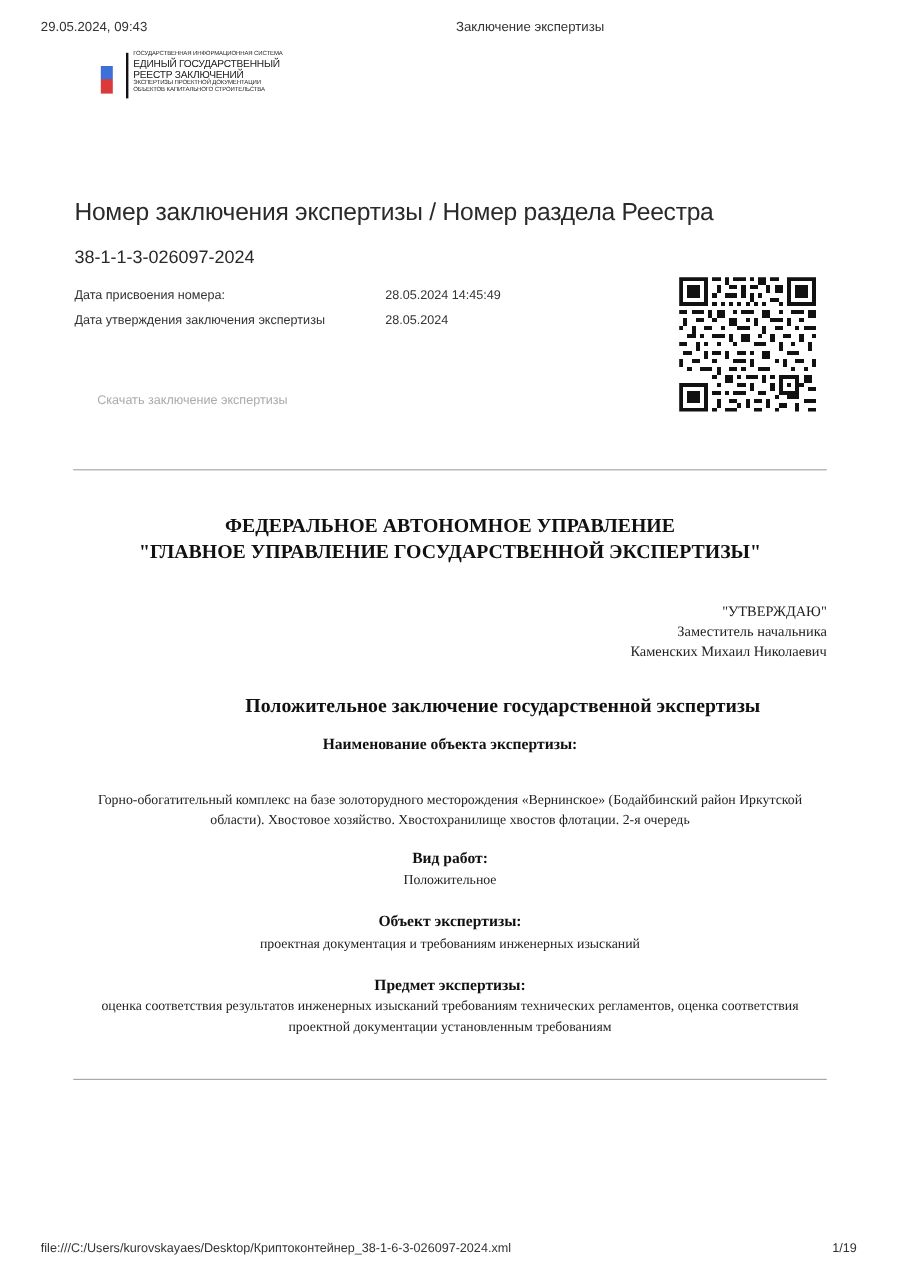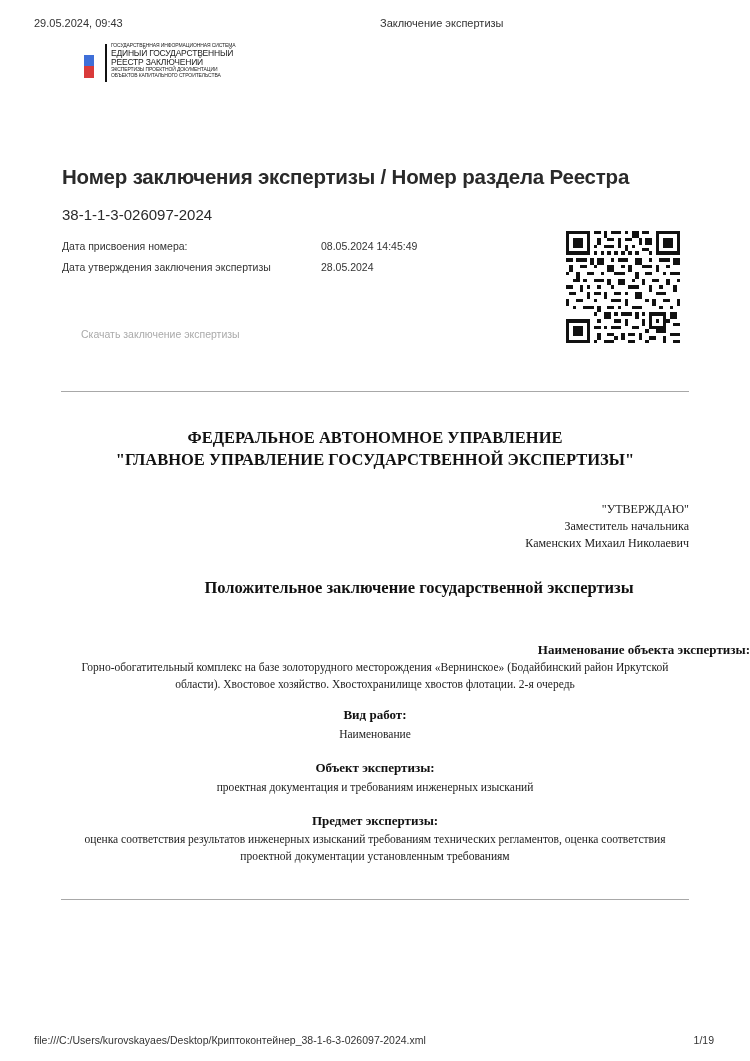--- a/index.html
+++ b/index.html
@@ -13,21 +13,21 @@
   .print-title { left: 380px; }
 
   .logo { left: 84px; top: 42px; width: 170px; height: 40px; }
   .logo-flag { position: absolute; left: 0; top: 12px; width: 10px; height: 24px;
     background: linear-gradient(#ffffff 0%, #ffffff 4%, #3f6fd8 5%, #3f6fd8 48%, #d93a3a 52%, #d93a3a 100%); }
   .logo-bar { position: absolute; left: 21px; top: 2px; width: 2px; height: 38px; background: #111; }
   .logo-text { position: absolute; left: 27px; top: 1px; font-family: "Liberation Sans", sans-serif; color: #222; line-height: 1; }
   .logo-small { font-size: 5px; letter-spacing: -0.1px; display: block; margin-bottom: 1px; }
   .logo-big { font-size: 8.5px; display: block; letter-spacing: -0.2px; margin-bottom: 0.5px; }
 
-  .main-title { left: 62px; top: 165px; font-size: 20.5px; font-weight: bold; color: #2a2a2a; letter-spacing: -0.2px; }
+  .main-title { left: 62px; top: 165px; font-size: 20.5px; font-weight: normal; color: #2a2a2a; letter-spacing: -0.2px; }
   .reg-number { left: 62px; top: 206px; font-size: 15px; color: #2a2a2a; }
 
   .meta-label { left: 62px; font-size: 10.5px; color: #333; }
   .meta-value { left: 321px; font-size: 10.5px; color: #333; }
   .row1 { top: 240px; }
   .row2 { top: 261px; }
 
   .download-link { left: 81px; top: 328px; font-size: 10.5px; color: #aaaaaa; text-decoration: none; cursor: pointer; }
 
   .qr { left: 566px; top: 231px; width: 114px; height: 112px; }
@@ -69,21 +69,21 @@
     <span class="logo-big">РЕЕСТР ЗАКЛЮЧЕНИЙ</span>
     <span class="logo-small">ЭКСПЕРТИЗЫ ПРОЕКТНОЙ ДОКУМЕНТАЦИИ</span>
     <span class="logo-small">ОБЪЕКТОВ КАПИТАЛЬНОГО СТРОИТЕЛЬСТВА</span>
   </div>
 </div>
 
 <div class="abs sans main-title">Номер заключения экспертизы / Номер раздела Реестра</div>
 <div class="abs sans reg-number">38-1-1-3-026097-2024</div>
 
 <div class="abs sans meta-label row1">Дата присвоения номера:</div>
-<div class="abs sans meta-value row1">08.05.2024 14:45:49</div>
+<div class="abs sans meta-value row1">28.05.2024 14:45:49</div>
 <div class="abs sans meta-label row2">Дата утверждения заключения экспертизы</div>
 <div class="abs sans meta-value row2">28.05.2024</div>
 
 <a class="abs sans download-link">Скачать заключение экспертизы</a>
 
 <div class="abs qr">
   <svg width="114" height="112" viewBox="0 0 33 33" preserveAspectRatio="none" shape-rendering="crispEdges">
     <rect x="0" y="0" width="33" height="33" fill="#fff"></rect>
 
     <g fill="#111">
@@ -245,25 +245,25 @@
 
 <div class="abs serif org org1">ФЕДЕРАЛЬНОЕ АВТОНОМНОЕ УПРАВЛЕНИЕ</div>
 <div class="abs serif org org2">"ГЛАВНОЕ УПРАВЛЕНИЕ ГОСУДАРСТВЕННОЙ ЭКСПЕРТИЗЫ"</div>
 
 <div class="abs serif approve approve1">"УТВЕРЖДАЮ"</div>
 <div class="abs serif approve approve2">Заместитель начальника</div>
 <div class="abs serif approve approve3">Каменских Михаил Николаевич</div>
 
 <div class="abs serif doc-title">Положительное заключение государственной экспертизы</div>
 
-<div class="abs serif sec-head" style="top:642px;text-align:right;">Наименование объекта экспертизы:</div>
+<div class="abs serif sec-head" style="top:612px;">Наименование объекта экспертизы:</div>
 <div class="abs serif sec-body" style="top:659px;">Горно-обогатительный комплекс на базе золоторудного месторождения «Вернинское» (Бодайбинский район Иркутской области). Хвостовое хозяйство. Хвостохранилище хвостов флотации. 2-я очередь</div>
 
 <div class="abs serif sec-head" style="top:707px;">Вид работ:</div>
-<div class="abs serif sec-body" style="top:726px;">Наименование</div>
+<div class="abs serif sec-body" style="top:726px;">Положительное</div>
 
 <div class="abs serif sec-head" style="top:760px;">Объект экспертизы:</div>
 <div class="abs serif sec-body" style="top:779px;">проектная документация и требованиям инженерных изысканий</div>
 
 <div class="abs serif sec-head" style="top:813px;">Предмет экспертизы:</div>
 <div class="abs serif sec-body" style="top:831px;">оценка соответствия результатов инженерных изысканий требованиям технических регламентов, оценка соответствия проектной документации установленным требованиям</div>
 
 <div class="abs divider div2"></div>
 
 <div class="abs sans print-footer footer-path">file:///C:/Users/kurovskayaes/Desktop/Криптоконтейнер_38-1-6-3-026097-2024.xml</div>

